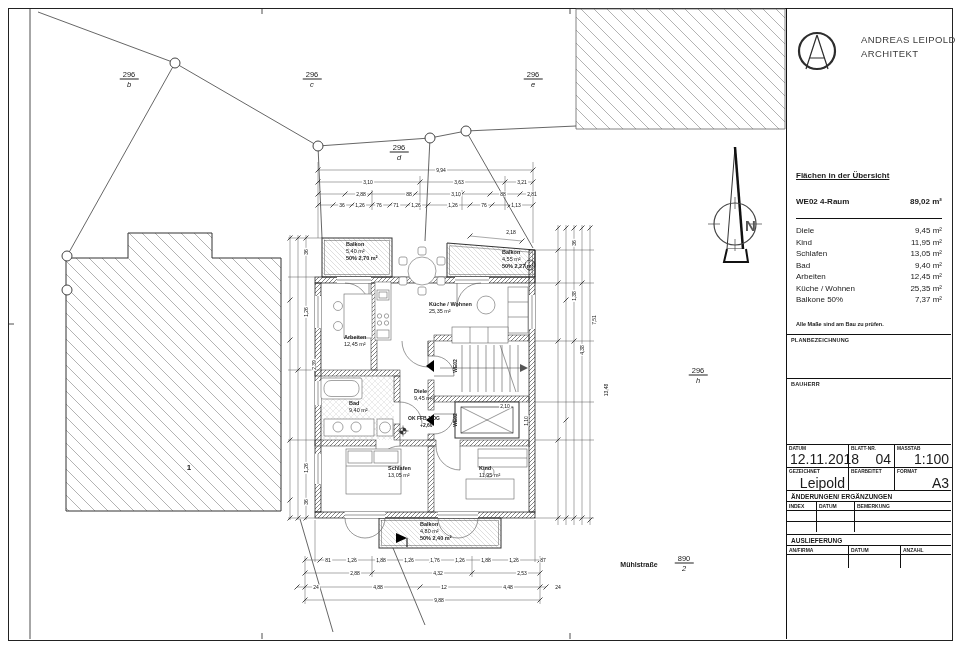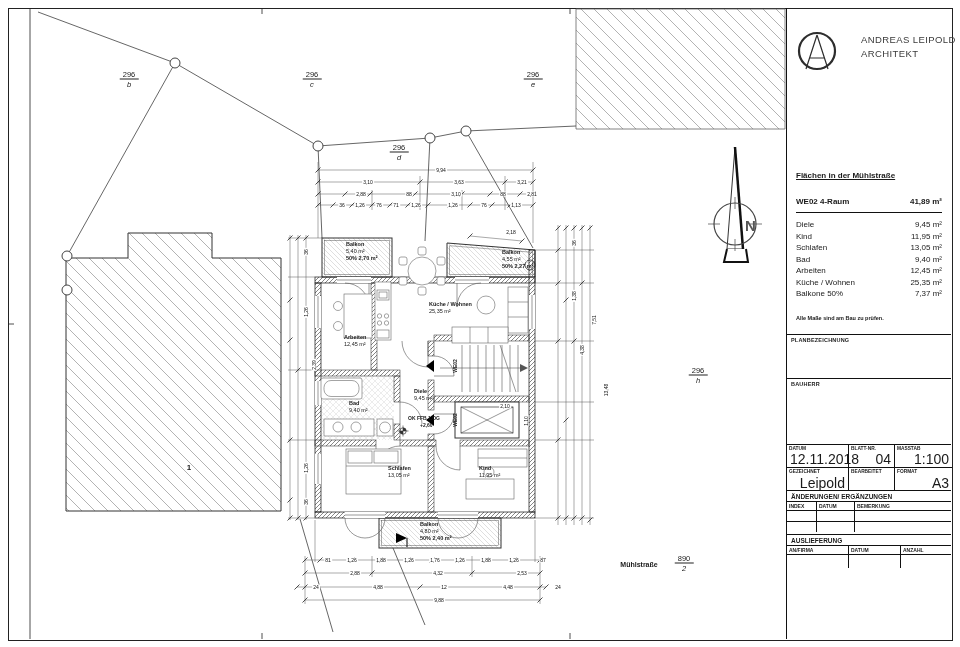--- a/index.html
+++ b/index.html
@@ -27,21 +27,21 @@
   .arch-name{position:absolute;font-size:9.5px;letter-spacing:.4px;color:#3a3a3a;white-space:nowrap}
   
   .tb{position:absolute;left:786px;top:8px;width:165px;height:631px;border-left:1px solid #111;
       display:flex;flex-direction:column;box-sizing:border-box;background:transparent}
   .tb section{box-sizing:border-box;position:relative}
   .s-arch{height:157px}
   .s-areas{height:169px;padding:6px 9px 0 9px;font-size:8px}
   .s-areas .hd{font-weight:bold;font-size:8px;text-decoration:underline;margin-bottom:17px}
   .a-row{display:flex;justify-content:space-between;line-height:11.5px}
   .a-unit{display:flex;justify-content:space-between;font-weight:bold;border-bottom:1px solid #111;
-          padding-bottom:6px;margin-bottom:6px}
+          padding-bottom:12px;margin-bottom:6px}
   .a-note{font-size:5.5px;font-weight:bold;margin-top:15px}
   .s-bv{height:67px}.s-pb{height:44px}.s-bh{height:66px}
   .s-bv,.s-pb,.s-bh,.s-stamp,.s-rev,.s-del{border-top:1px solid #111}
   .cap{font-size:5.5px;letter-spacing:.2px;padding:2px 0 1px 4px;font-weight:bold;color:#222}
   .plines{font-size:8px;line-height:13px;padding-left:12px}
   .plines .b{font-weight:bold}
   .s-stamp{height:46px;display:grid;grid-template-columns:62px 46px 57px;grid-template-rows:23px 23px}
   .s-stamp .cell{border-right:1px solid #111;border-bottom:1px solid #111;position:relative;box-sizing:border-box}
   .s-stamp .cell:nth-child(3n){border-right:none}
   .s-stamp .cell:nth-child(n+4){border-bottom:none}
@@ -503,24 +503,24 @@
     <span class="dim v" style="left:578px;top:320px">7,51</span>
     <span class="dim v" style="left:590px;top:390px">13,48</span>
     <span class="dim" style="left:489px;top:406px">2,10</span>
     <span class="dim v" style="left:510px;top:421px">1,10</span>
   </div>
 
   <div class="tb">
     <section class="s-arch"></section>
 
     <section class="s-areas">
-      <div class="hd">Flächen in der Mühlstraße</div>
+      <div class="hd">Flächen in der Übersicht</div>
       <div class="a-unit">
         <span>WE02 4-Raum</span>
-          <span>41,89 m²</span>
+          <span>89,02 m²</span>
       </div>
       <div class="a-row">
           <span>Diele</span>
           <span>9,45 m²</span>
         </div>
       <div class="a-row">
           <span>Kind</span>
           <span>11,95 m²</span>
         </div>
       <div class="a-row">

